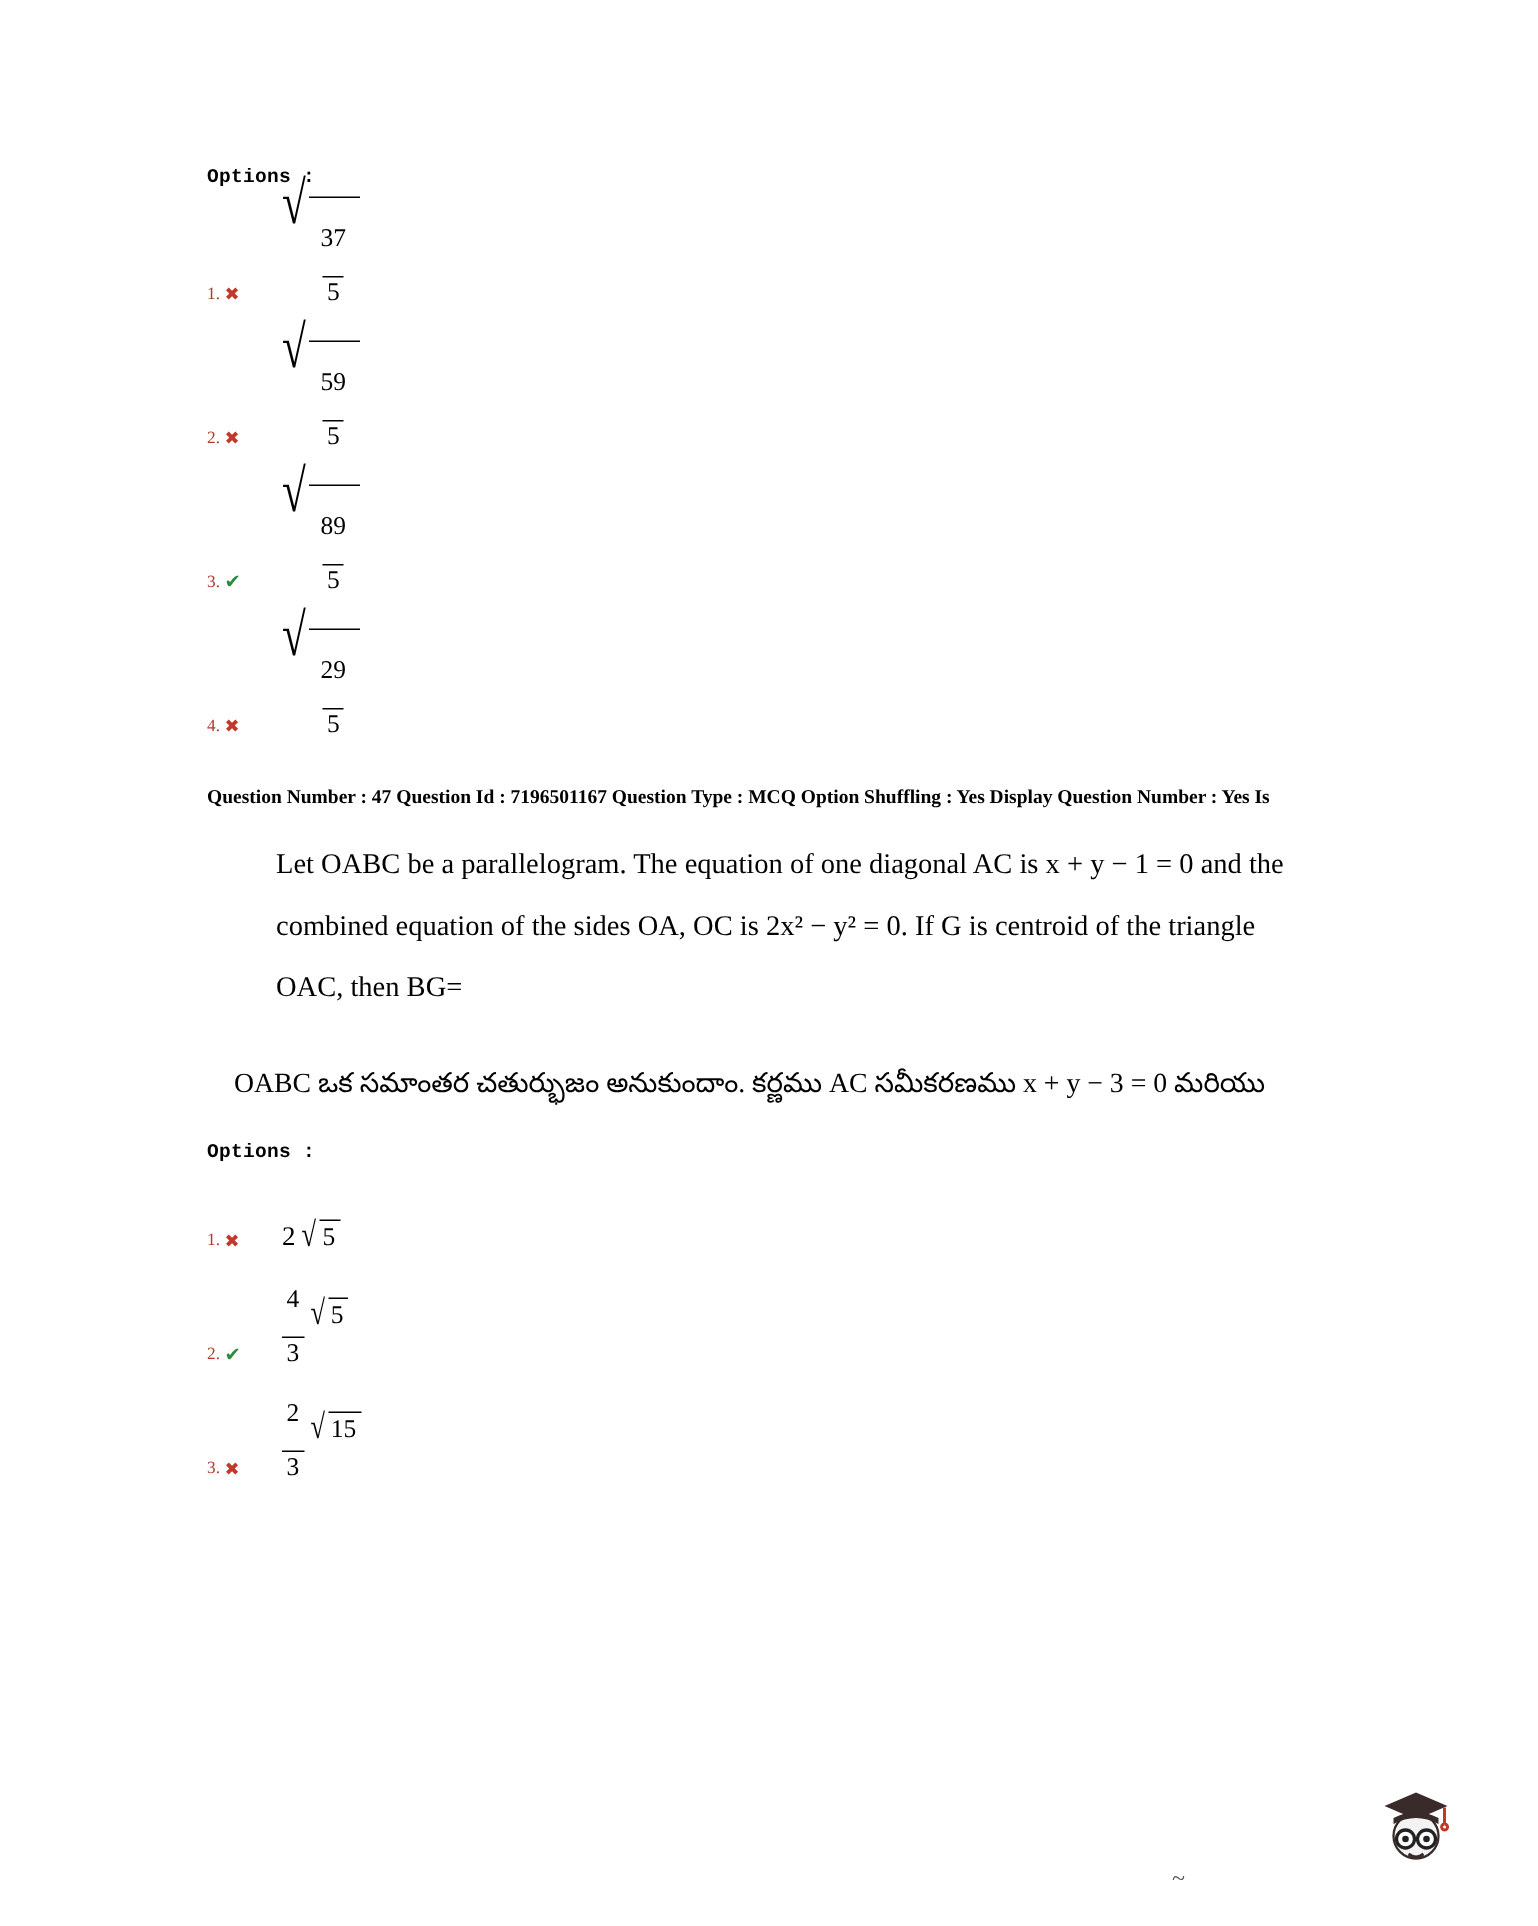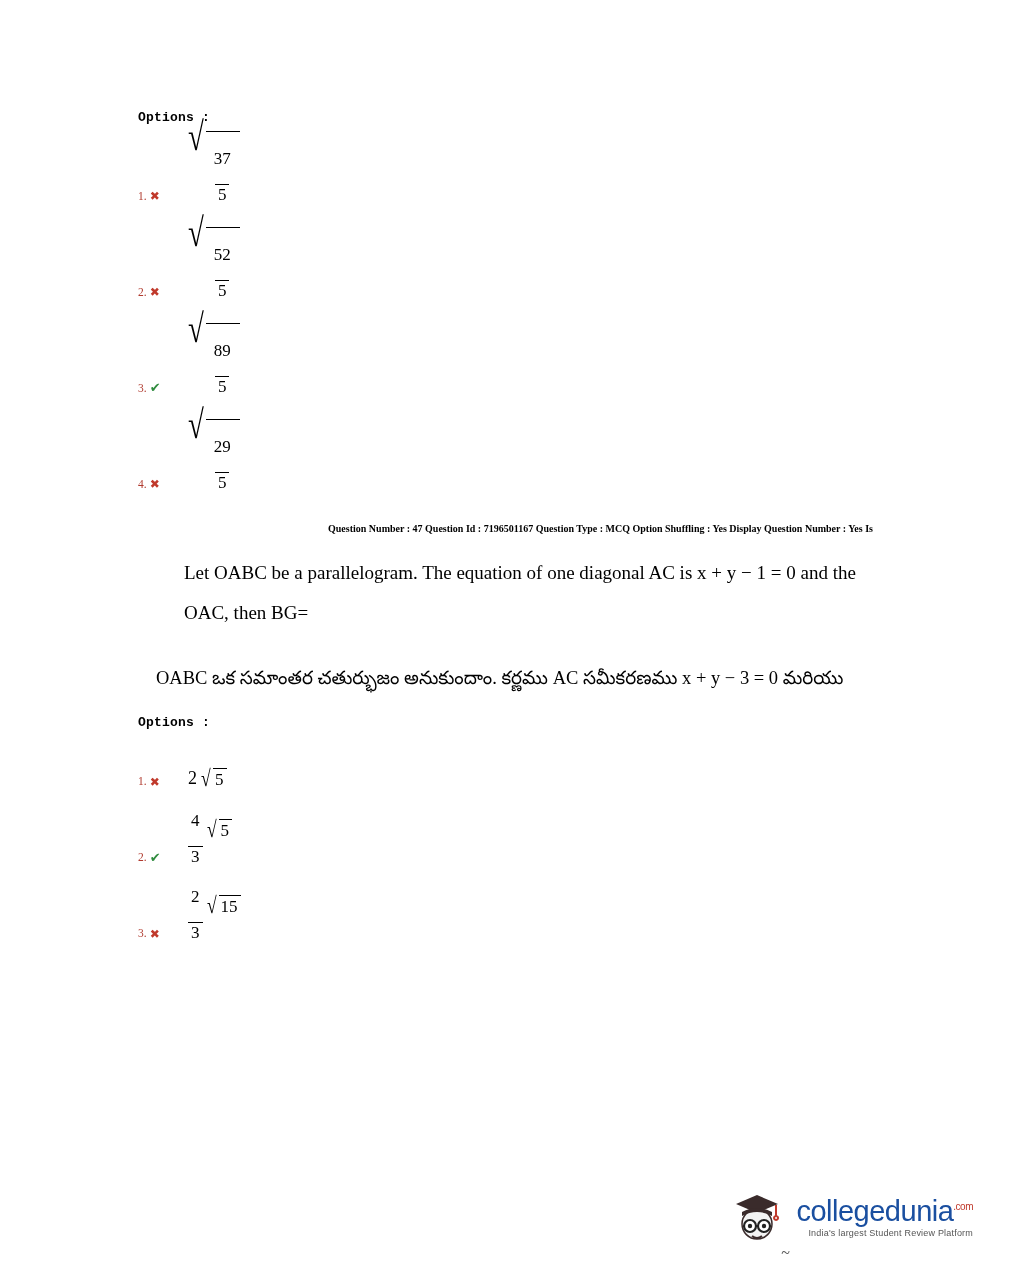--- a/index.html
+++ b/index.html
@@ -130,25 +130,24 @@
   .mixed {
     display: inline-flex;
     align-items: center;
     gap: 4px;
     font-size: 18px;
   }
 
   .qmeta {
     font-family: "Liberation Serif", serif;
     font-weight: bold;
-    font-size: 10px;
+    font-size: 13px;
     line-height: 1.45;
     margin: 0;
     width: 735px;
-    text-align: right;
   }
 
   .qbody {
     font-family: "Liberation Serif", serif;
     font-size: 19px;
     line-height: 2.15;
     margin: 0;
     padding-left: 18px;
     width: 730px;
     text-align: justify;
@@ -244,21 +243,21 @@
       <li class="opt-row" style="min-height:96px;">
         <span class="opt-marker">
           <span class="opt-num">2.</span>
           <span class="mark-wrong">✖</span>
         </span>
         <span class="opt-body">
           <span class="sqrt">
             <span class="radical">√</span>
             <span class="under">
               <span class="frac">
-                <span class="num">52</span>
+                <span class="num">59</span>
                 <span class="den">5</span>
               </span>
             </span>
           </span>
         </span>
       </li>
 
       <li class="opt-row" style="min-height:96px;">
         <span class="opt-marker">
           <span class="opt-num">3.</span>
@@ -299,20 +298,21 @@
     <div class="spacer-30"></div>
 
     <div class="qmeta">
       <div>Question Number : 47 Question Id : 7196501167 Question Type : MCQ Option Shuffling : Yes Display Question Number : Yes Is</div>
     </div>
 
     <div class="spacer-16"></div>
 
     <div class="qbody">
       <span class="line">Let OABC be a parallelogram. The equation of one diagonal AC is   x + y − 1 = 0 and the</span>
+      <span class="line">combined equation of the sides OA, OC is   2x² − y² = 0. If G is centroid of the triangle</span>
       <span class="line">OAC, then BG=</span>
     </div>
 
     <div class="spacer-24"></div>
 
     <div class="qbody-te">
       <span class="line">OABC ఒక సమాంతర చతుర్భుజం అనుకుందాం. కర్ణము AC  సమీకరణము  x + y − 3 = 0 మరియు</span>
     </div>
 
     <div class="spacer-16"></div>
@@ -388,18 +388,14 @@
         <circle cx="29" cy="36" r="15" fill="#f3f3f3" stroke="#3a2b2b" stroke-width="1.5"></circle>
         <path d="M14 28 Q29 20 44 28 L44 24 Q29 16 14 24 Z" fill="#3a2b2b"></path>
         <circle cx="22" cy="38" r="6" fill="#ffffff" stroke="#222" stroke-width="2.2"></circle>
         <circle cx="36" cy="38" r="6" fill="#ffffff" stroke="#222" stroke-width="2.2"></circle>
         <line x1="28" y1="38" x2="30" y2="38" stroke="#222" stroke-width="2.2"></line>
         <circle cx="22" cy="38" r="2.2" fill="#222"></circle>
         <circle cx="36" cy="38" r="2.2" fill="#222"></circle>
         <path d="M24 48 Q29 52 34 48" stroke="#3a2b2b" stroke-width="2" fill="none"></path>
       </svg>
     </div>
-    <div class="logo-text">
-      <div class="logo-word"><span>collegedunia</span><span class="dotcom">.com</span></div>
-      <div class="logo-tag">India's largest Student Review Platform</div>
-    </div>
   </div>
 </div>
 
 </body></html>

